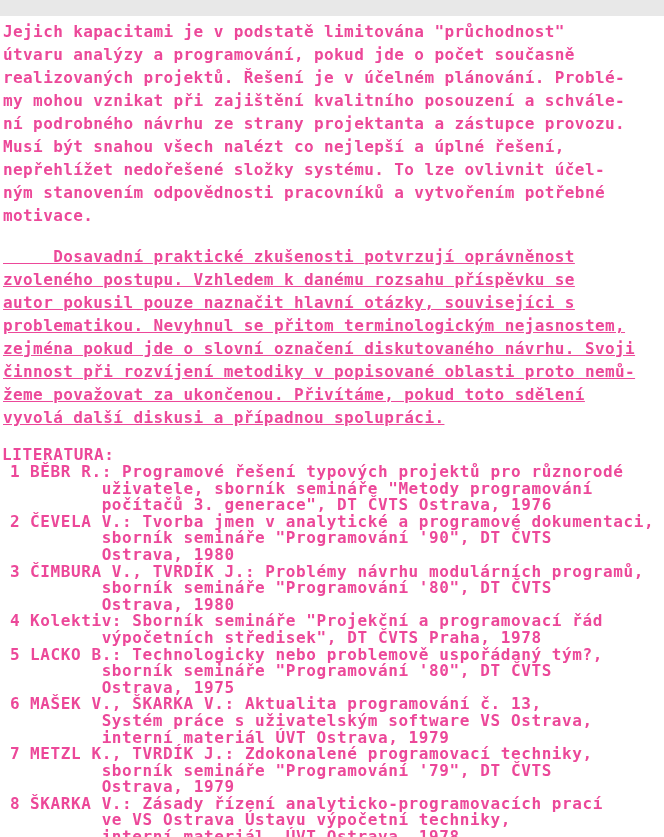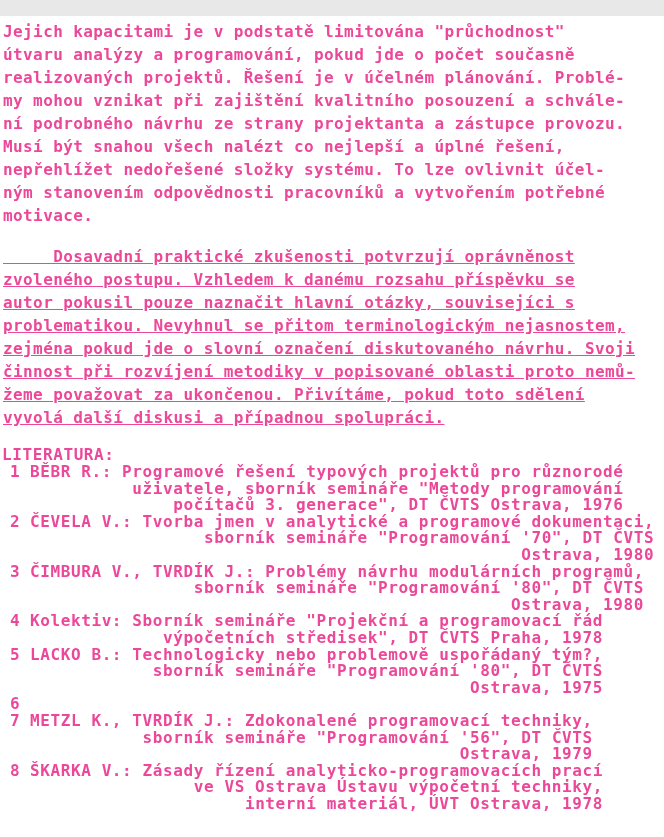--- a/index.html
+++ b/index.html
@@ -35,21 +35,21 @@
     line-height: 18px;
     white-space: pre;
   }
   .ref { display: flex; align-items: flex-start; }
   .ref-num {
     flex: none;
     width: 30px;
     padding-left: 10px;
     box-sizing: border-box;
   }
-  .ref-body { white-space: pre; text-align: right; }
+  .ref-body { white-space: pre; }
 </style>
 </head>
 <body>
 
 <div class="page">
 
   <div class="para para-1">Jejich kapacitami je v podstatě limitována "průchodnost"
 útvaru analýzy a programování, pokud jde o počet současně
 realizovaných projektů. Řešení je v účelném plánování. Problé-
 my mohou vznikat při zajištění kvalitního posouzení a schvále-
@@ -75,21 +75,21 @@
     <div class="ref">
       <span class="ref-num">1</span>
       <div class="ref-body">BĚBR R.: Programové řešení typových projektů pro různorodé
        uživatele, sborník semináře "Metody programování
        počítačů 3. generace", DT ČVTS Ostrava, 1976</div>
     </div>
 
     <div class="ref">
       <span class="ref-num">2</span>
       <div class="ref-body">ČEVELA V.: Tvorba jmen v analytické a programové dokumentaci,
-       sborník semináře "Programování '70", DT ČVTS
+       sborník semináře "Programování '90", DT ČVTS
        Ostrava, 1980</div>
     </div>
 
     <div class="ref">
       <span class="ref-num">3</span>
       <div class="ref-body">ČIMBURA V., TVRDÍK J.: Problémy návrhu modulárních programů,
        sborník semináře "Programování '80", DT ČVTS
        Ostrava, 1980</div>
     </div>
 
@@ -101,26 +101,29 @@
 
     <div class="ref">
       <span class="ref-num">5</span>
       <div class="ref-body">LACKO B.: Technologicky nebo problemově uspořádaný tým?,
        sborník semináře "Programování '80", DT ČVTS
        Ostrava, 1975</div>
     </div>
 
     <div class="ref">
       <span class="ref-num">6</span>
+      <div class="ref-body">MAŠEK V., ŠKARKA V.: Aktualita programování č. 13,
+       Systém práce s uživatelským software VS Ostrava,
+       interní materiál ÚVT Ostrava, 1979</div>
     </div>
 
     <div class="ref">
       <span class="ref-num">7</span>
       <div class="ref-body">METZL K., TVRDÍK J.: Zdokonalené programovací techniky,
-       sborník semináře "Programování '56", DT ČVTS
+       sborník semináře "Programování '79", DT ČVTS
        Ostrava, 1979</div>
     </div>
 
     <div class="ref">
       <span class="ref-num">8</span>
       <div class="ref-body">ŠKARKA V.: Zásady řízení analyticko-programovacích prací
        ve VS Ostrava Ústavu výpočetní techniky,
        interní materiál, ÚVT Ostrava, 1978</div>
     </div>
 

